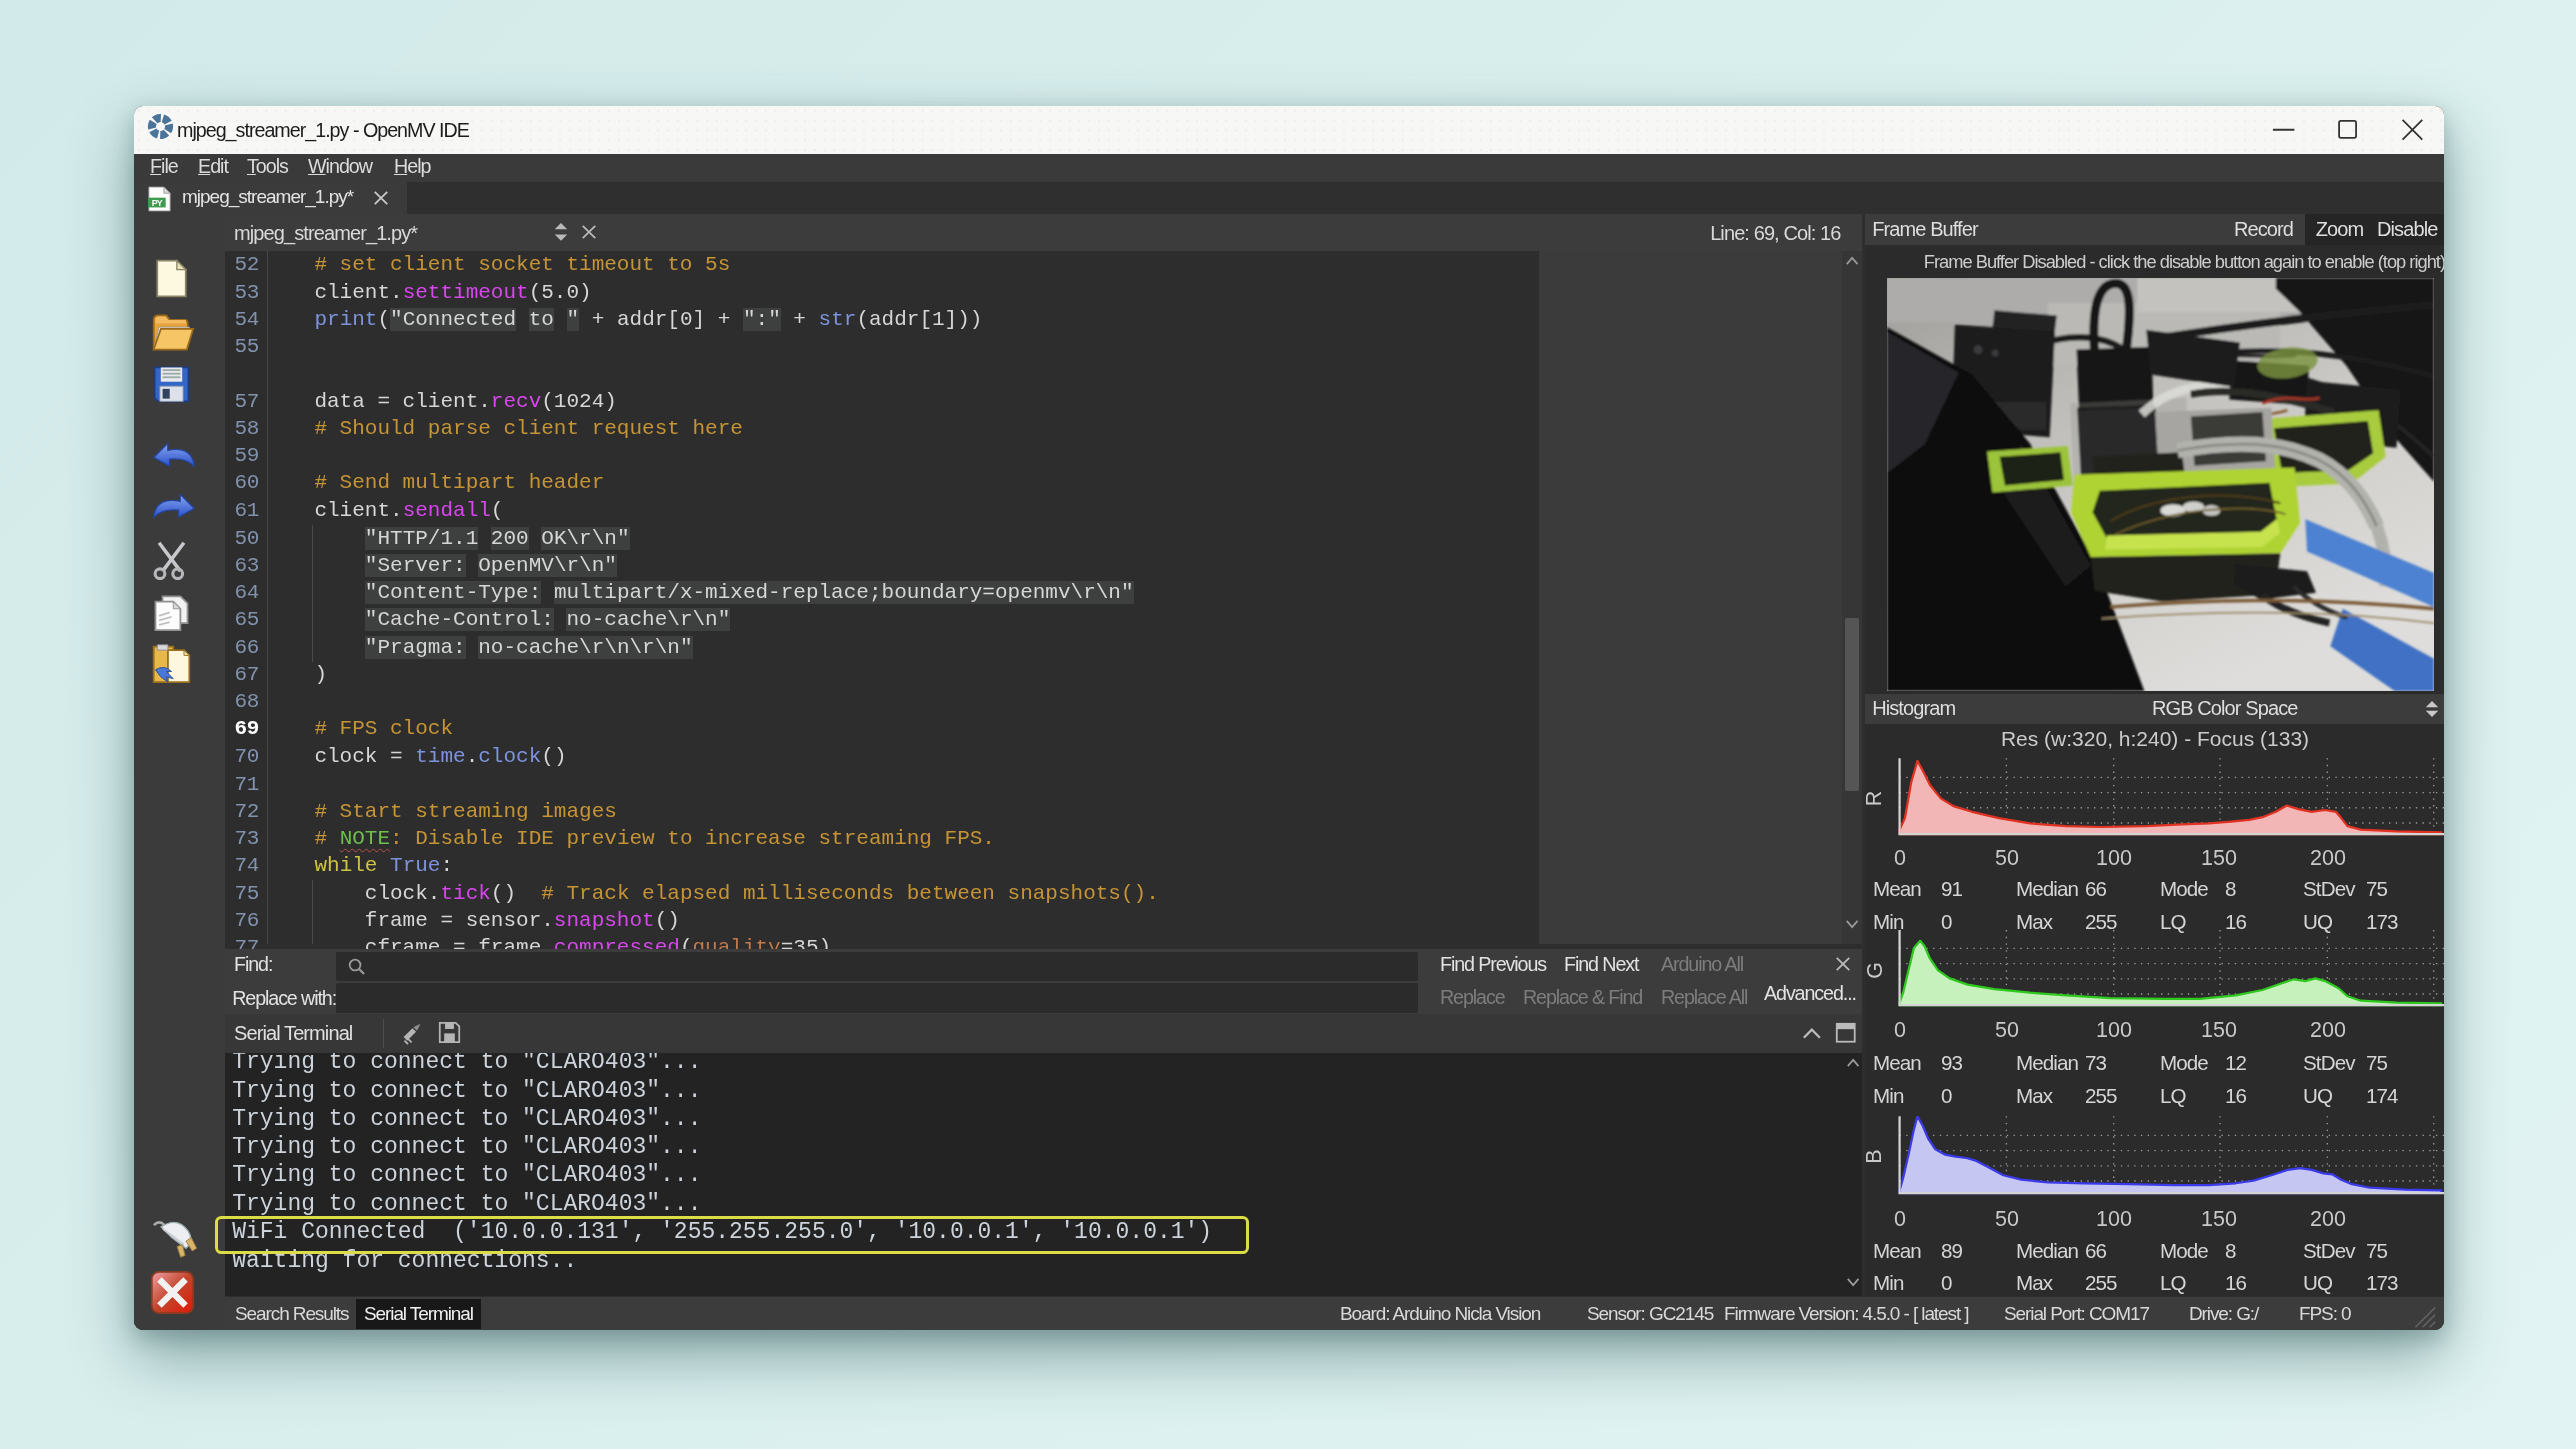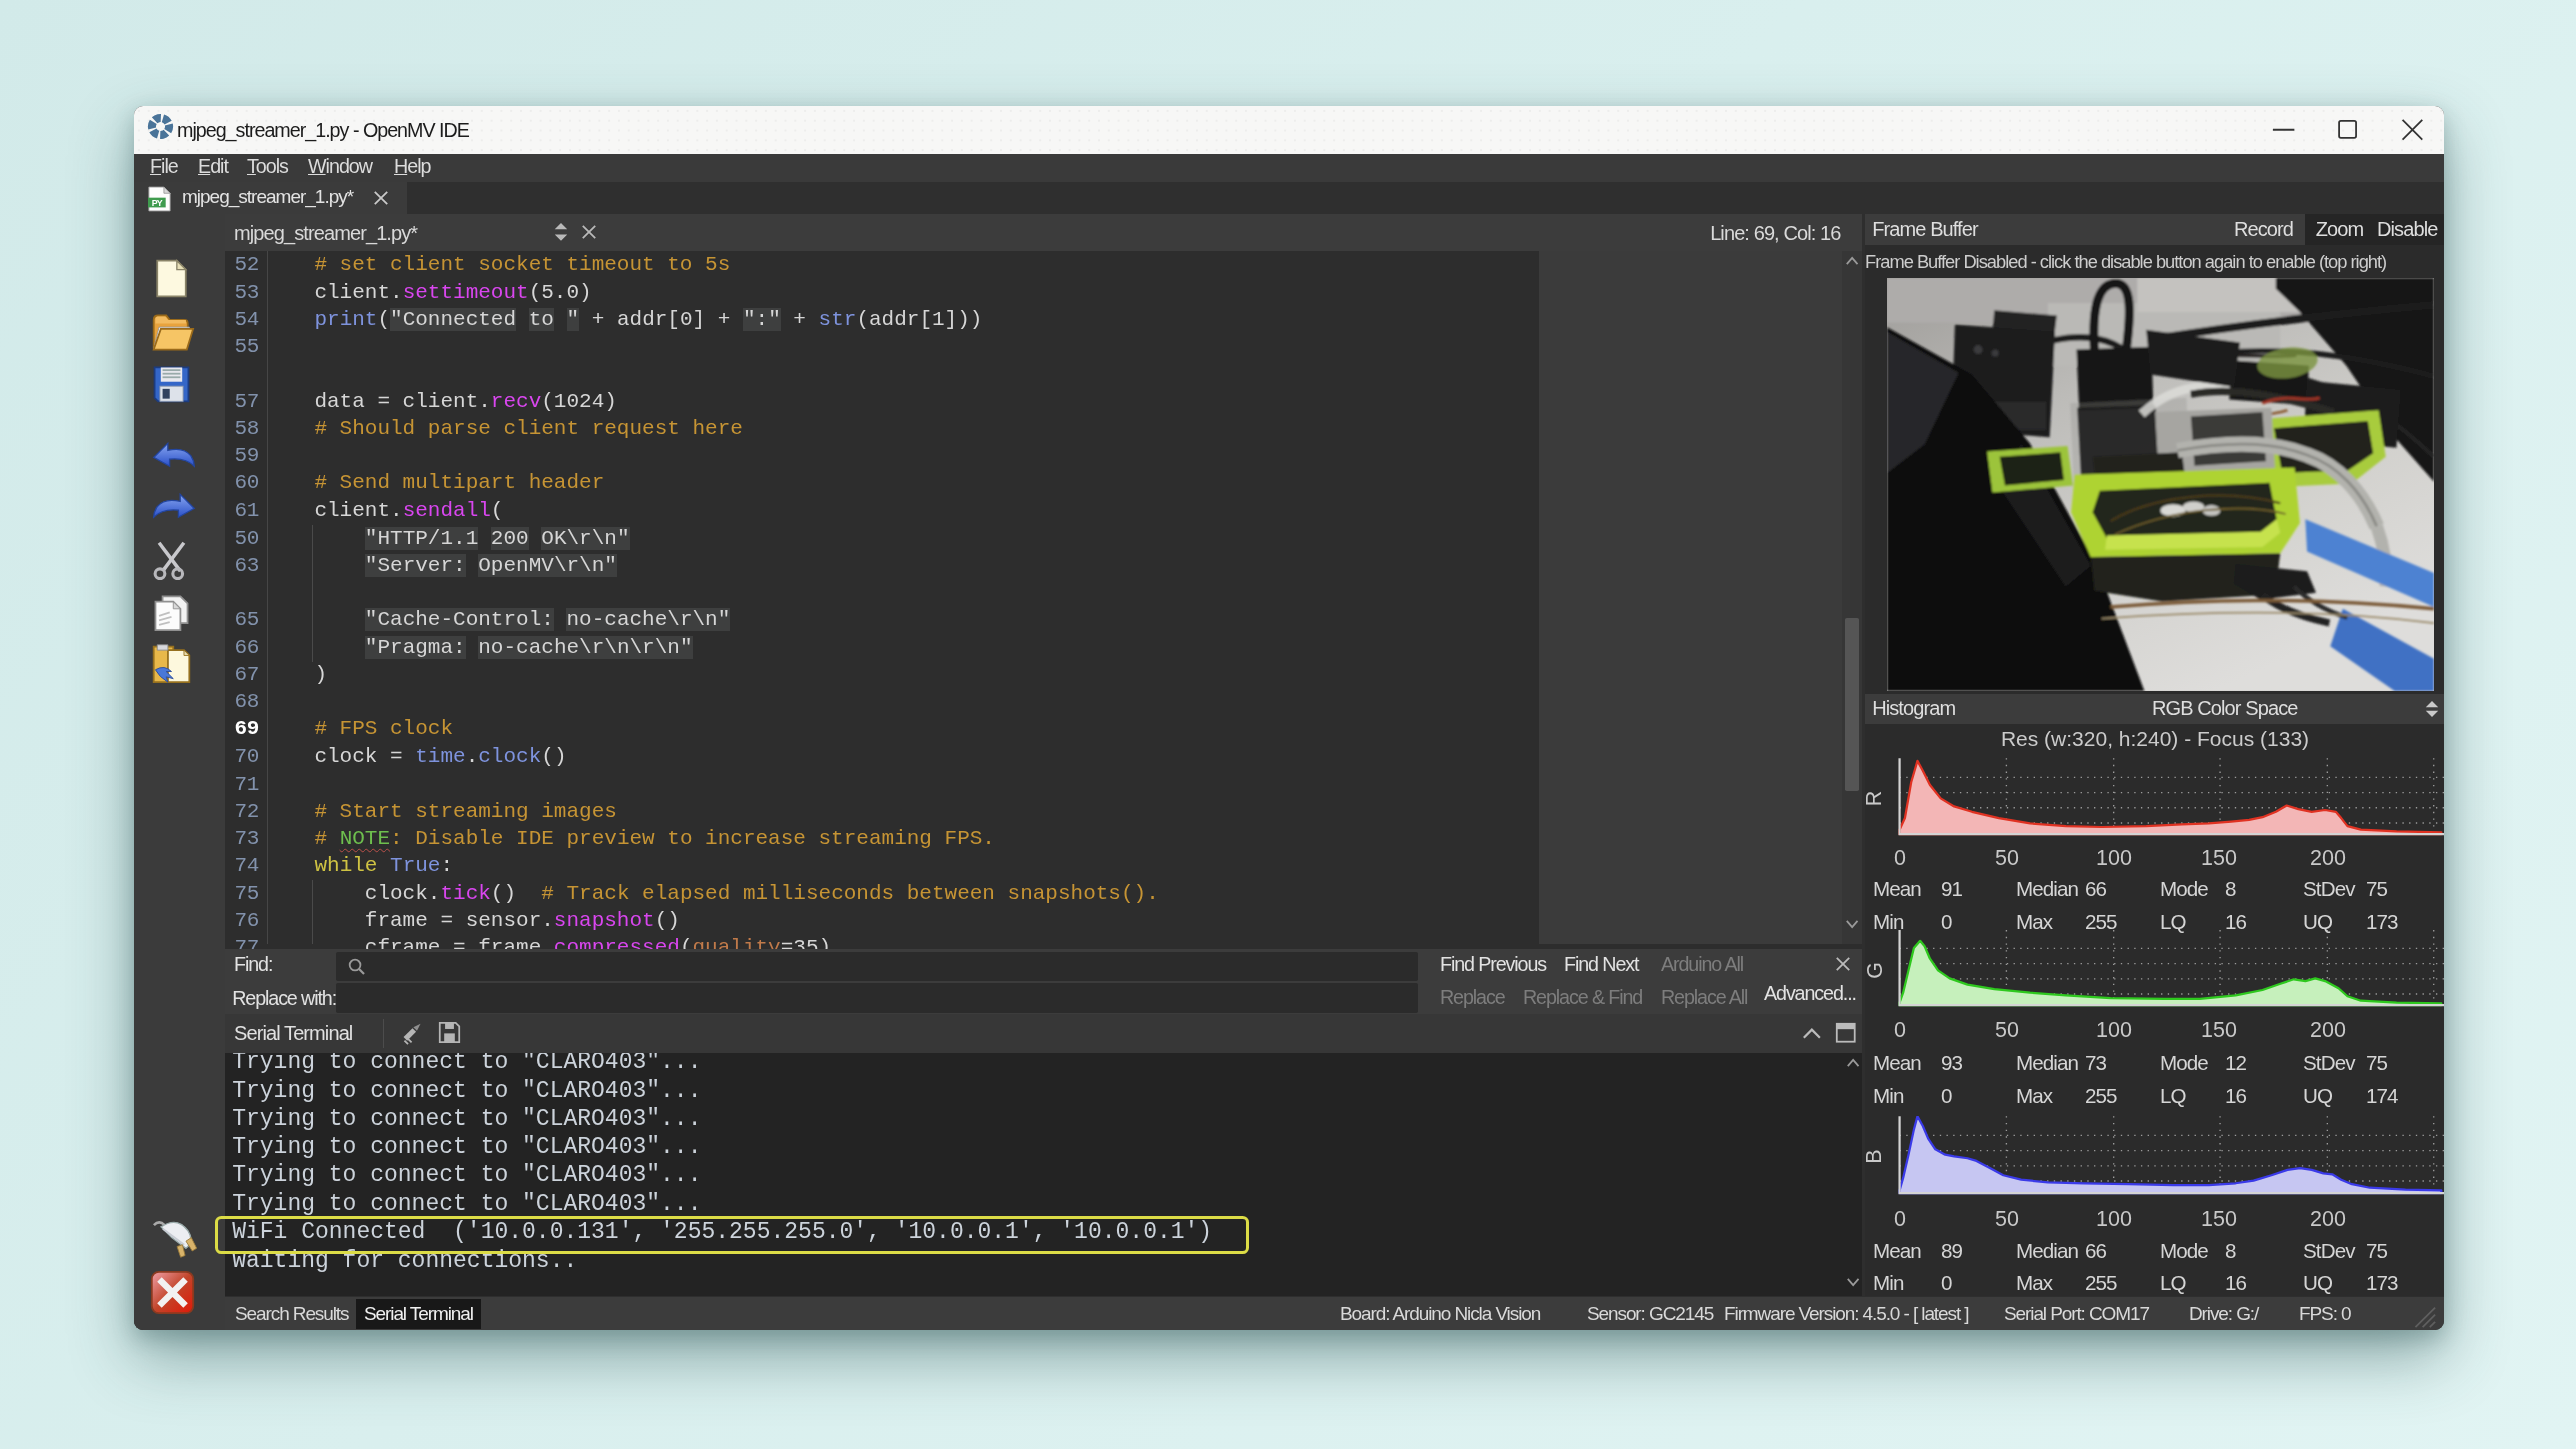--- a/index.html
+++ b/index.html
@@ -197,20 +197,21 @@
     <div class="cl" style="top:28px"><span class="ln">53</span><span class="lt">    client.<span class="m">settimeout</span>(5.0)</span></div>
     <div class="cl" style="top:55px"><span class="ln">54</span><span class="lt">    <span class="k">print</span>(<b class="h">"Connected</b> <b class="h">to</b> <b class="h">"</b> + addr[0] + <b class="h">":"</b> + <span class="k">str</span>(addr[1]))</span></div>
     <div class="cl" style="top:82px"><span class="ln">55</span></div>
     <div class="cl" style="top:137px"><span class="ln">57</span><span class="lt">    data = client.<span class="m">recv</span>(1024)</span></div>
     <div class="cl" style="top:164px"><span class="ln">58</span><span class="lt"><span class="c">    # Should parse client request here</span></span></div>
     <div class="cl" style="top:191px"><span class="ln">59</span></div>
     <div class="cl" style="top:218px"><span class="ln">60</span><span class="lt"><span class="c">    # Send multipart header</span></span></div>
     <div class="cl" style="top:246px"><span class="ln">61</span><span class="lt">    client.<span class="m">sendall</span>(</span></div>
     <div class="cl" style="top:274px"><span class="ln">50</span><span class="lt">        <b class="h">"HTTP/1.1</b> <b class="h">200</b> <b class="h">OK\r\n"</b></span></div>
     <div class="cl" style="top:301px"><span class="ln">63</span><span class="lt">        <b class="h">"Server:</b> <b class="h">OpenMV\r\n"</b></span></div>
+    <div class="cl" style="top:328px"><span class="ln">64</span><span class="lt">        <b class="h">"Content-Type:</b> <b class="h">multipart/x-mixed-replace;boundary=openmv\r\n"</b></span></div>
     <div class="cl" style="top:355px"><span class="ln">65</span><span class="lt">        <b class="h">"Cache-Control:</b> <b class="h">no-cache\r\n"</b></span></div>
     <div class="cl" style="top:383px"><span class="ln">66</span><span class="lt">        <b class="h">"Pragma:</b> <b class="h">no-cache\r\n\r\n"</b></span></div>
     <div class="cl" style="top:410px"><span class="ln">67</span><span class="lt">    )</span></div>
     <div class="cl" style="top:437px"><span class="ln">68</span></div>
     <div class="cl" style="top:464px"><span class="ln" style="color:#fff;font-weight:bold">69</span><span class="lt"><span class="c">    # FPS clock</span></span></div>
     <div class="cl" style="top:492px"><span class="ln">70</span><span class="lt">    clock = <span class="k">time</span>.<span class="k">clock</span>()</span></div>
     <div class="cl" style="top:520px"><span class="ln">71</span></div>
     <div class="cl" style="top:547px"><span class="ln">72</span><span class="lt"><span class="c">    # Start streaming images</span></span></div>
     <div class="cl" style="top:574px"><span class="ln">73</span><span class="lt"><span class="c">    # <span class="nt">NOTE</span>: Disable IDE preview to increase streaming FPS.</span></span></div>
     <div class="cl" style="top:601px"><span class="ln">74</span><span class="lt">    <span class="w">while</span> <span class="k">True</span>:</span></div>
@@ -279,21 +280,21 @@
   <div class="wifibox"></div>
   <div class="rpanel">
     <div class="fbhead">
       <span class="abs" style="left:7.2px;top:3.6px">Frame Buffer</span>
       <span class="abs" style="left:369px;top:3.6px">Record</span>
       <div class="abs" style="left:440px;top:0;width:140px;height:31px;background:#252525">
         <span class="abs" style="left:10.7px;top:3.6px">Zoom</span>
         <span class="abs" style="left:72px;top:3.6px">Disable</span>
       </div>
     </div>
-    <div class="abs" style="left:0;top:37px;width:580px;text-align:left;color:#cdcdcd;font-size:18.3px;letter-spacing:-1px;white-space:nowrap">Frame Buffer Disabled - click the disable button again to enable (top right)</div>
+    <div class="abs" style="left:0;top:37px;width:580px;text-align:right;color:#cdcdcd;font-size:18.3px;letter-spacing:-1px;white-space:nowrap">Frame Buffer Disabled - click the disable button again to enable (top right)</div>
     <svg class="abs" style="left:21.5px;top:64px" width="547" height="413" viewBox="0 0 612 462">
       <defs>
         <linearGradient id="pbg" x1="0" y1="0" x2="0.6" y2="1">
           <stop offset="0" stop-color="#9e9c99"></stop>
             <stop offset="0.35" stop-color="#bcbbb8"></stop>
             <stop offset="0.65" stop-color="#d0cfcb"></stop>
             <stop offset="1" stop-color="#dedddb"></stop>
         </linearGradient>
         <filter id="soft" x="-5%" y="-5%" width="110%" height="110%">
             <feGaussianBlur stdDeviation="1.4"></feGaussianBlur>

